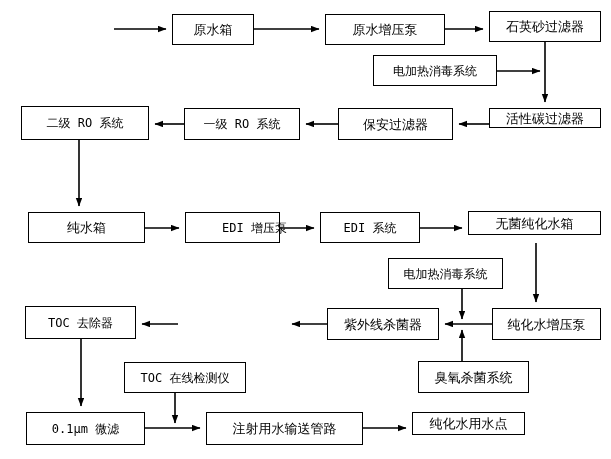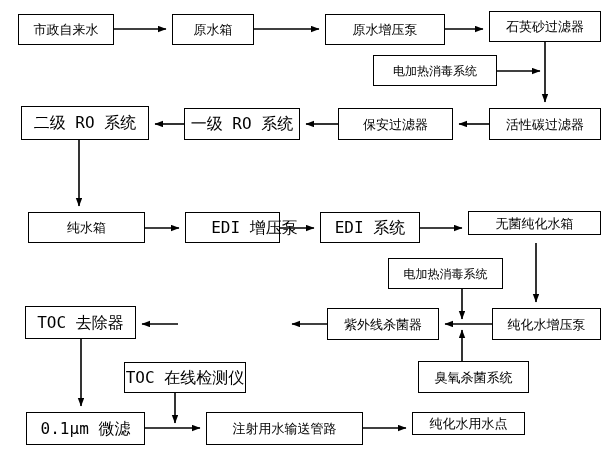--- a/index.html
+++ b/index.html
@@ -29,21 +29,21 @@
     white-space:nowrap;
     z-index:2;
   }
   .node .label{
     font-size:13px;
     font-family:"DejaVu Sans", sans-serif;
     letter-spacing:0px;
   }
   .node.mono .label{
     font-family:"DejaVu Sans Mono", monospace;
-    font-size:16px;
+    font-size:12px;
   }
   .node.small .label{font-size:12px;}
 </style>
 </head>
 <body>
 
 <div id="canvas">
 
   <svg id="wires" viewBox="0 0 611 459" width="611" height="459" xmlns="http://www.w3.org/2000/svg">
     <defs>
@@ -84,41 +84,38 @@
 
       <line x1="81" y1="339" x2="81" y2="406" marker-end="url(#ah)"></line>
 
       <line x1="145" y1="428" x2="200" y2="428" marker-end="url(#ah)"></line>
 
       <line x1="175" y1="393" x2="175" y2="423" marker-end="url(#ah)"></line>
       <line x1="363" y1="428" x2="406" y2="428" marker-end="url(#ah)"></line>
     </g>
   </svg>
 
-  <div class="node" style="left:18px;top:14px;width:96px;height:31px;">
-    <span class="label">市政自来水</span>
-  </div>
 
   <div class="node" style="left:172px;top:14px;width:82px;height:31px;">
     <span class="label">原水箱</span>
   </div>
 
   <div class="node" style="left:325px;top:14px;width:120px;height:31px;">
     <span class="label">原水增压泵</span>
   </div>
 
   <div class="node" style="left:489px;top:11px;width:112px;height:31px;">
     <span class="label">石英砂过滤器</span>
   </div>
 
   <div class="node small" style="left:373px;top:55px;width:124px;height:31px;">
     <span class="label">电加热消毒系统</span>
   </div>
 
-  <div class="node" style="left:489px;top:108px;width:112px;height:32px;">
+  <div class="node" style="left:489px;top:108px;width:112px;height:20px;">
     <span class="label">活性碳过滤器</span>
   </div>
 
   <div class="node" style="left:338px;top:108px;width:115px;height:32px;">
     <span class="label">保安过滤器</span>
   </div>
 
   <div class="node mono" style="left:184px;top:108px;width:116px;height:32px;">
     <span class="label">一级 RO 系统</span>
   </div>

